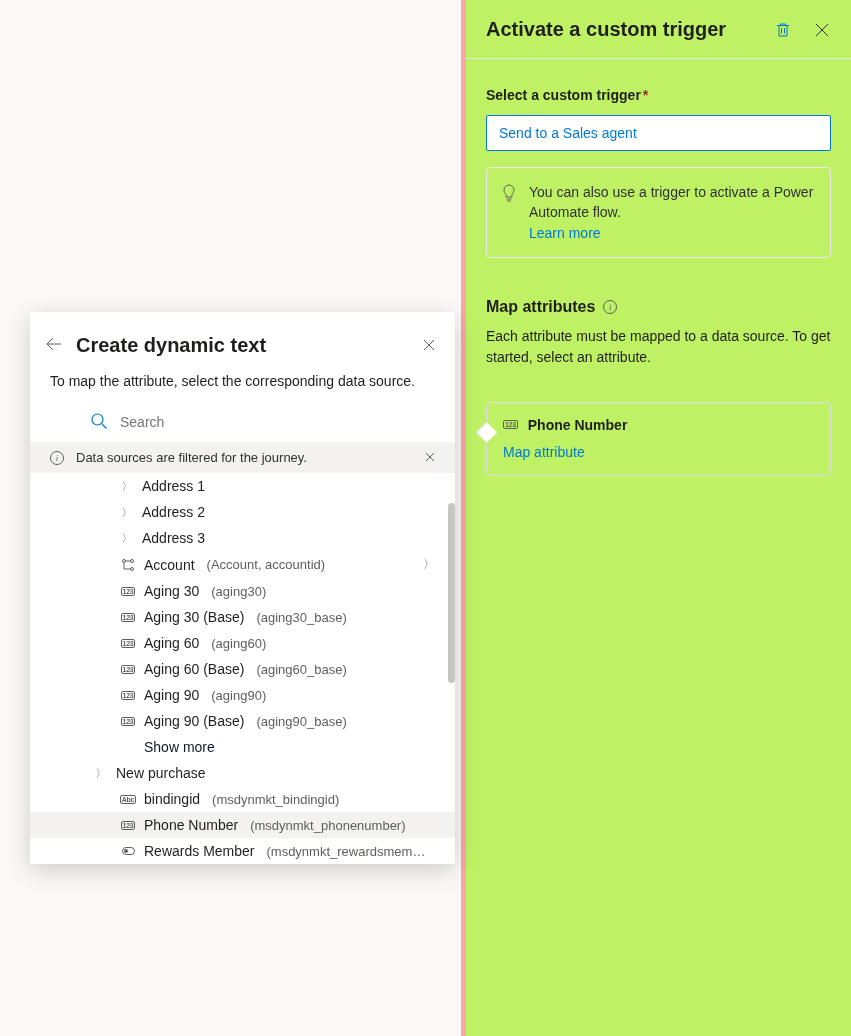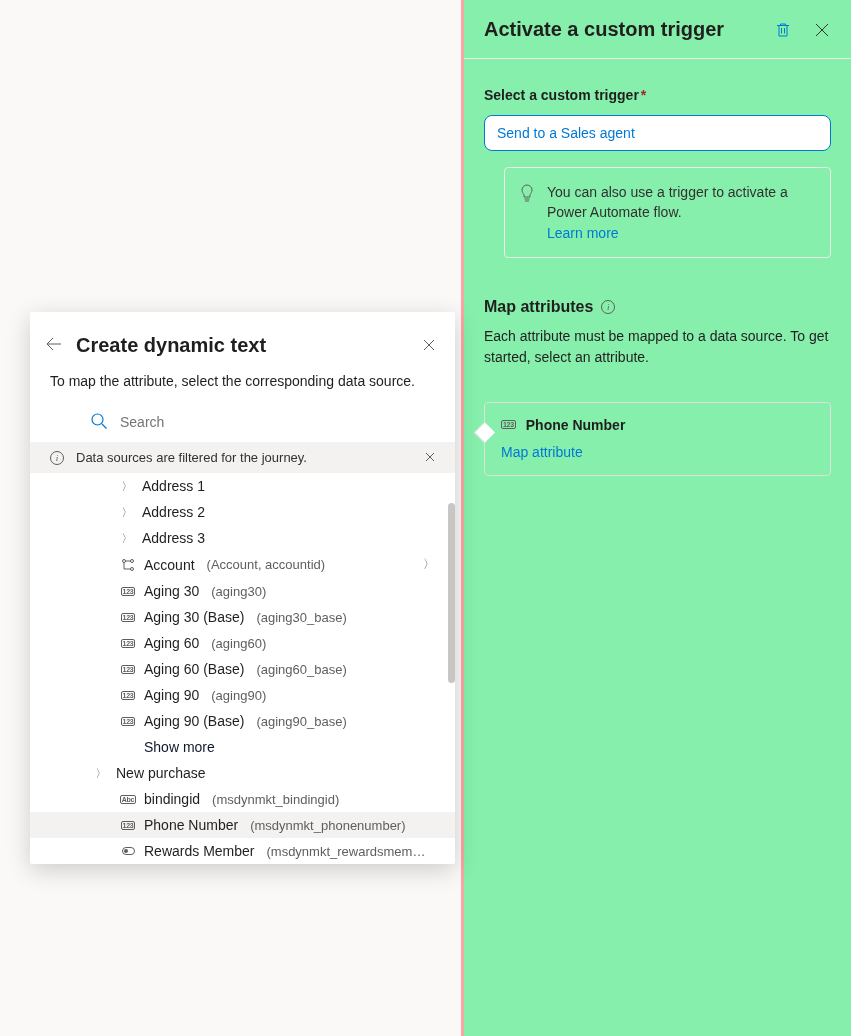--- a/index.html
+++ b/index.html
@@ -13,22 +13,22 @@
       overflow: hidden;
     }
     
     
     .right-panel {
       position: absolute;
       right: 0;
       top: 0;
       width: 390px;
       height: 100%;
-      background: #86efac;
-      border-left: 3px solid #fca5a5;
+      background: #bef264;
+      border-left: 5px solid #fca5a5;
     }
     .panel-header {
       display: flex;
       align-items: flex-start;
       justify-content: space-between;
       padding: 16px 20px 16px 20px;
       border-bottom: 1px solid #edebe9;
     }
     .panel-title {
       font-size: 20px;
@@ -57,40 +57,39 @@
     .panel-body { padding: 28px 20px; }
     .field-label {
       font-size: 14px;
       font-weight: 600;
       margin-bottom: 12px;
       display: block;
     }
     .req { color: #a4262c; margin-left: 2px; }
     .select-box {
       border: 1px solid #0078d4;
-      border-radius: 8px;
+      border-radius: 2px;
       padding: 9px 12px;
       font-size: 14px;
       color: #0078d4;
       cursor: pointer;
       width: 100%;
       background: #fff;
     }
     
     .tip-box {
       border: 1px solid #edebe9;
       border-radius: 4px;
       padding: 14px 14px 14px 14px;
       margin-top: 16px;
       display: flex;
       gap: 12px;
       font-size: 14px;
       line-height: 1.45;
       color: #323130;
-      margin-left: 20px;
     }
     .tip-box svg { flex-shrink: 0; margin-top: 2px; }
     .tip-box a { color: #0078d4; text-decoration: none; }
     
     .section-header {
       display: flex;
       align-items: center;
       gap: 8px;
       margin-top: 40px;
       margin-bottom: 10px;

